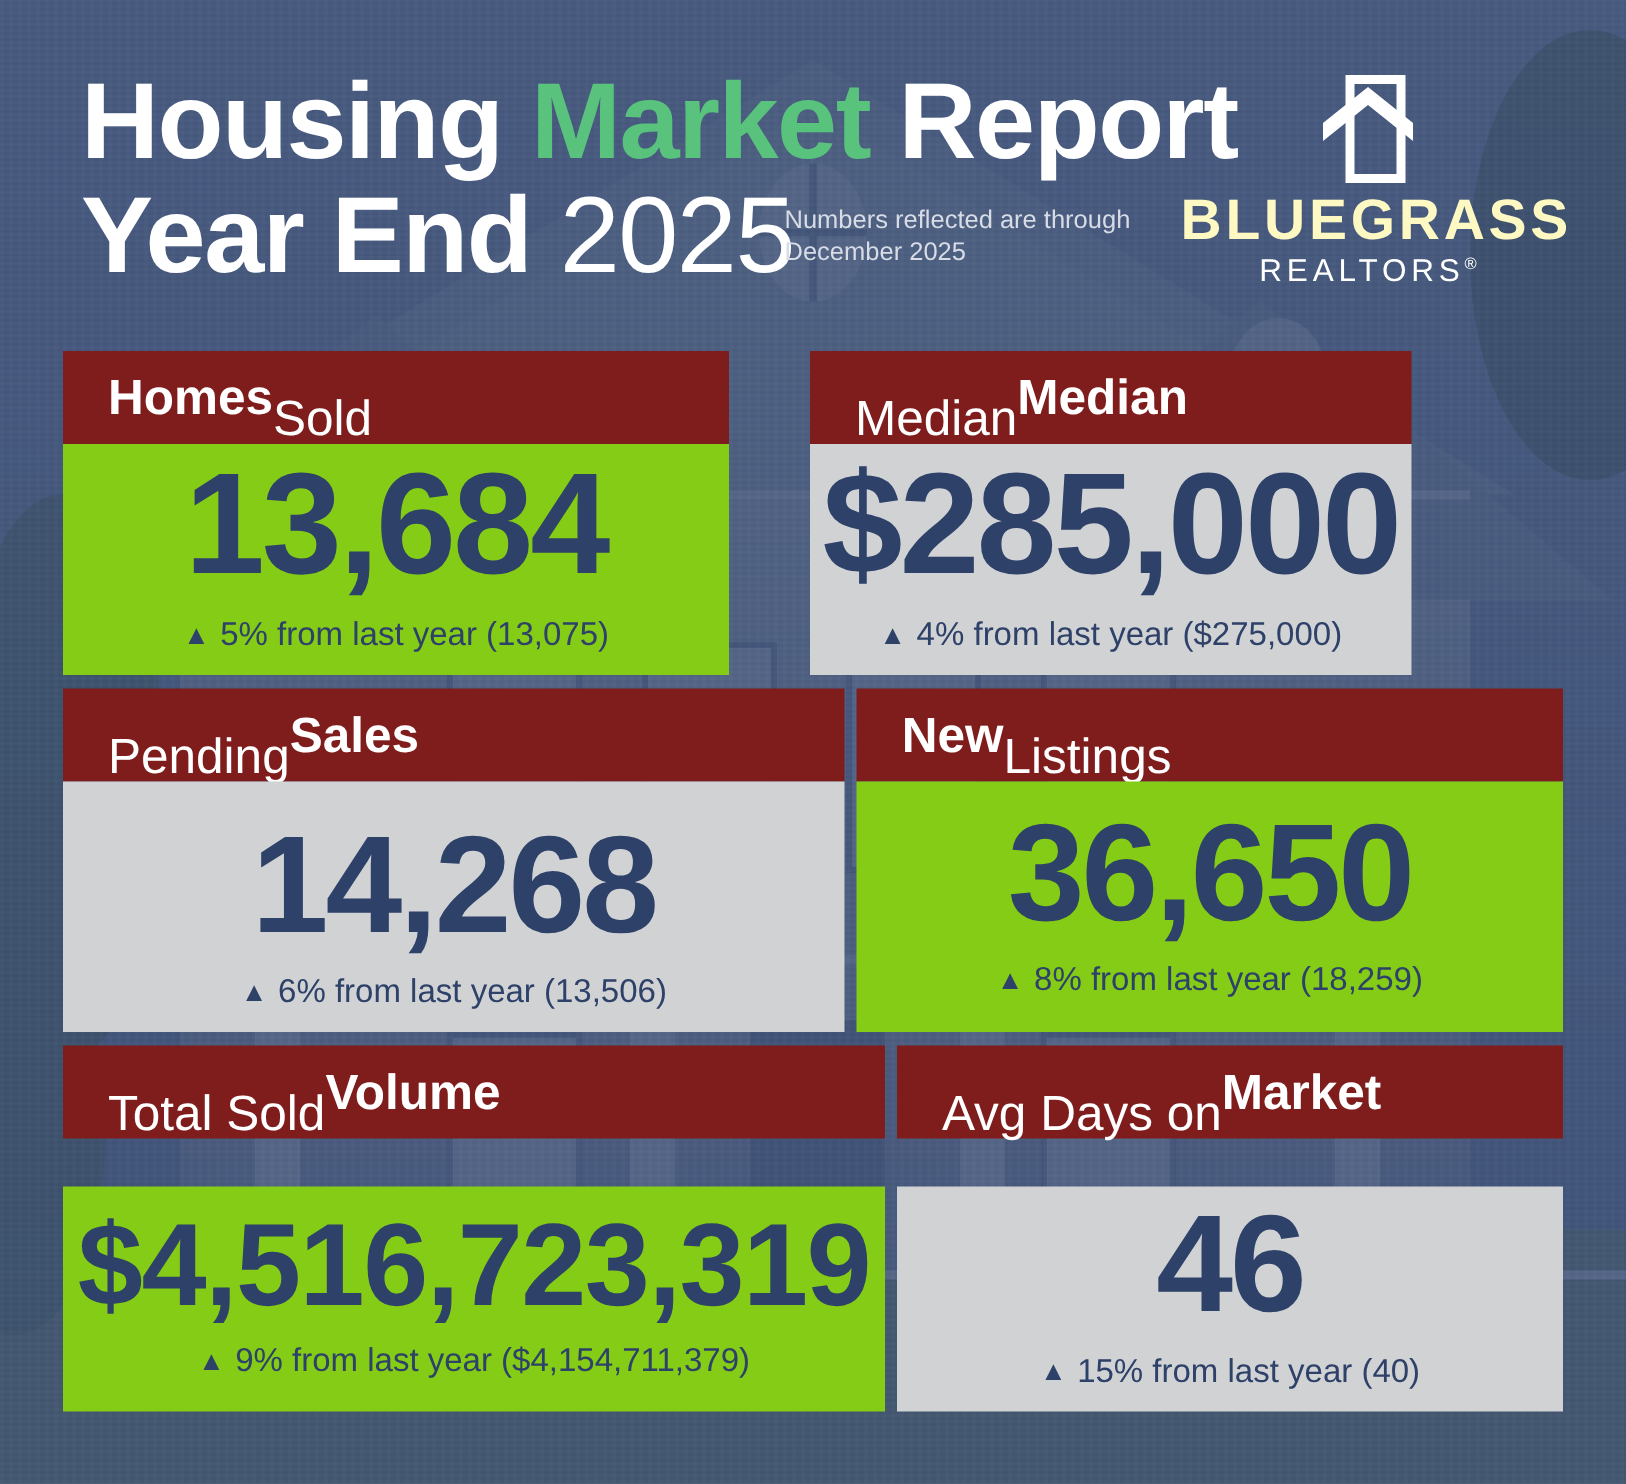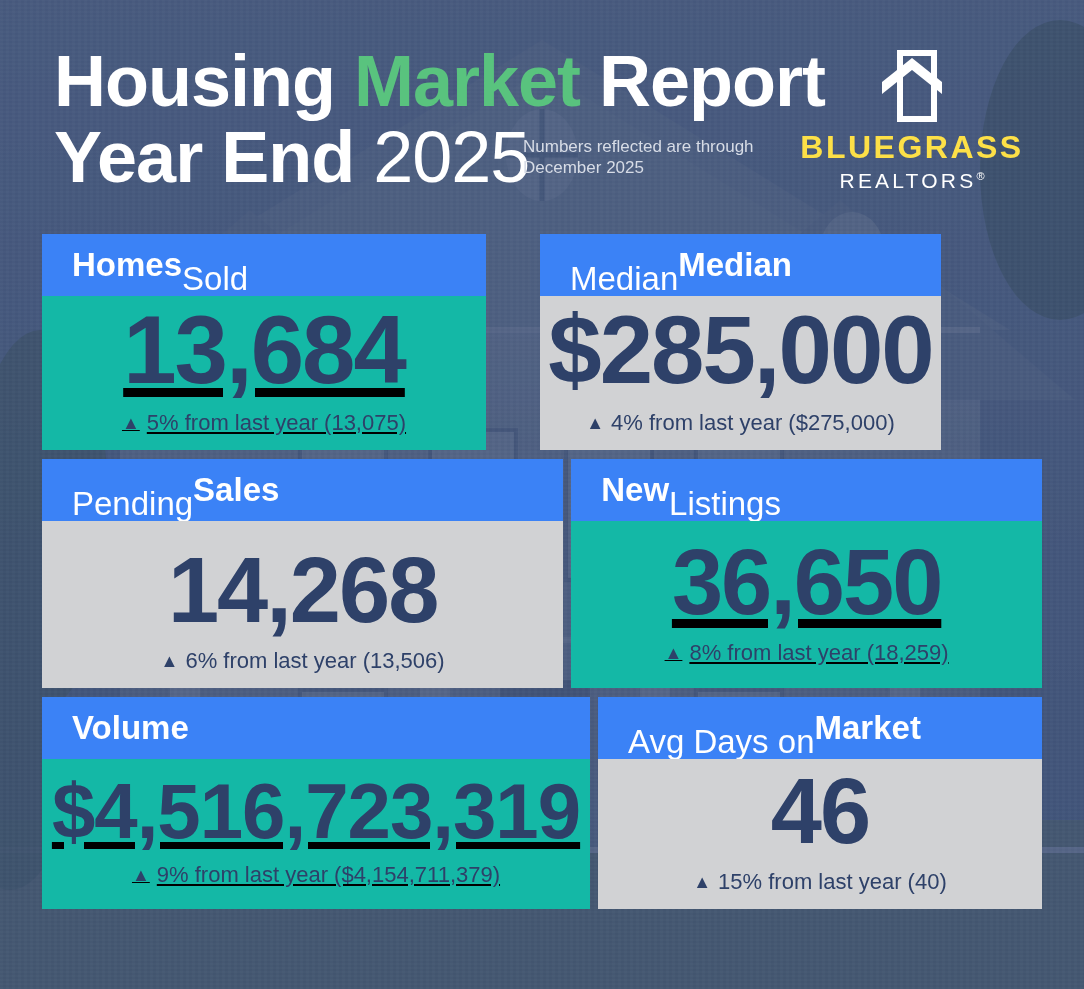--- a/index.html
+++ b/index.html
@@ -41,52 +41,52 @@
     position:absolute; left:523px; top:136px;
     width:250px;
     color:#d7dce6;
     font-size:17px; line-height:21px;
     font-weight:400;
   }
 
   .logo { position:absolute; left:787px; top:50px; width:250px; text-align:center; }
   .logo-mark { height:72px; display:flex; align-items:center; justify-content:center; }
   .logo-name {
-    color:#fde047; font-size:32px; font-weight:bold;
+    color:#fef9c3; font-size:38px; font-weight:bold;
     letter-spacing:2.5px; margin-top:8px; line-height:34px;
   }
   .logo-sub {
     color:#ffffff; font-size:21px; font-weight:500;
     letter-spacing:3.2px; line-height:24px;
   }
   .logo-sub sup { font-size:11px; vertical-align:super; letter-spacing:0; }
 
   
   .grid { position:absolute; left:42px; top:234px; width:1000px; }
   .row { display:flex; gap:8px; margin-bottom:9px; }
   .card { display:flex; flex-direction:column; }
 
   .card-head {
-    background:#3b82f6;
+    background:#7f1d1d;
     height:62px;
     display:flex; align-items:center;
     padding-left:30px;
     white-space:nowrap;
   }
   .card-head span { color:#ffffff; font-size:33px; line-height:36px; }
   .hw-bold  { font-weight:bold; }
   .hw-light { font-weight:300;margin-top:28px; }
 
   .card-body {
     flex:1;
     display:flex; flex-direction:column;
     align-items:center; justify-content:center;
     padding:6px 10px 14px;
   }
-  .body-white { background:#14b8a6;text-decoration:underline; }
+  .body-white { background:#84cc16; }
   .body-gray  { background:#d1d2d4; }
 
   .metric {
     color:#2e4169;
     font-weight:bold;
     letter-spacing:-2px;
     line-height:1.0;
     white-space:nowrap;
   }
   .compare {
@@ -95,21 +95,21 @@
     line-height:26px;
     margin-top:12px;
     white-space:nowrap;
     display:flex; align-items:center; gap:7px;
   }
   .tri { font-size:18px; line-height:18px; }
 
   
   .r1 .card-body { height:172px; }
   .r2 .card-body { height:162px; }
-  .r3 .card-body { height:170px; }
+  .r3 .card-body { height:170px;margin-top:32px; }
 
   .c-homes   { width:444px; }
   .c-median  { width:447px;padding-left:46px; }
   .c-pending { width:548px; }
   .c-newlist { width:495px; }
   .c-volume  { width:548px; }
   .c-adom    { width:516px; }
 
   .c-homes   .metric { font-size:96px; }
   .c-median  .metric { font-size:96px; }
@@ -283,20 +283,21 @@
           </div>
         </div>
       </div>
 
     </div>
 
     <div class="row r3">
 
       <div class="card c-volume">
         <div class="card-head">
+          <span class="hw-light">Total Sold </span>
             <span class="hw-bold">Volume</span>
         </div>
         <div class="card-body body-white">
           <div class="metric">$4,516,723,319</div>
           <div class="compare">
             <span class="tri">▲</span>
               <span>9% from last year ($4,154,711,379)</span>
           </div>
         </div>
       </div>

